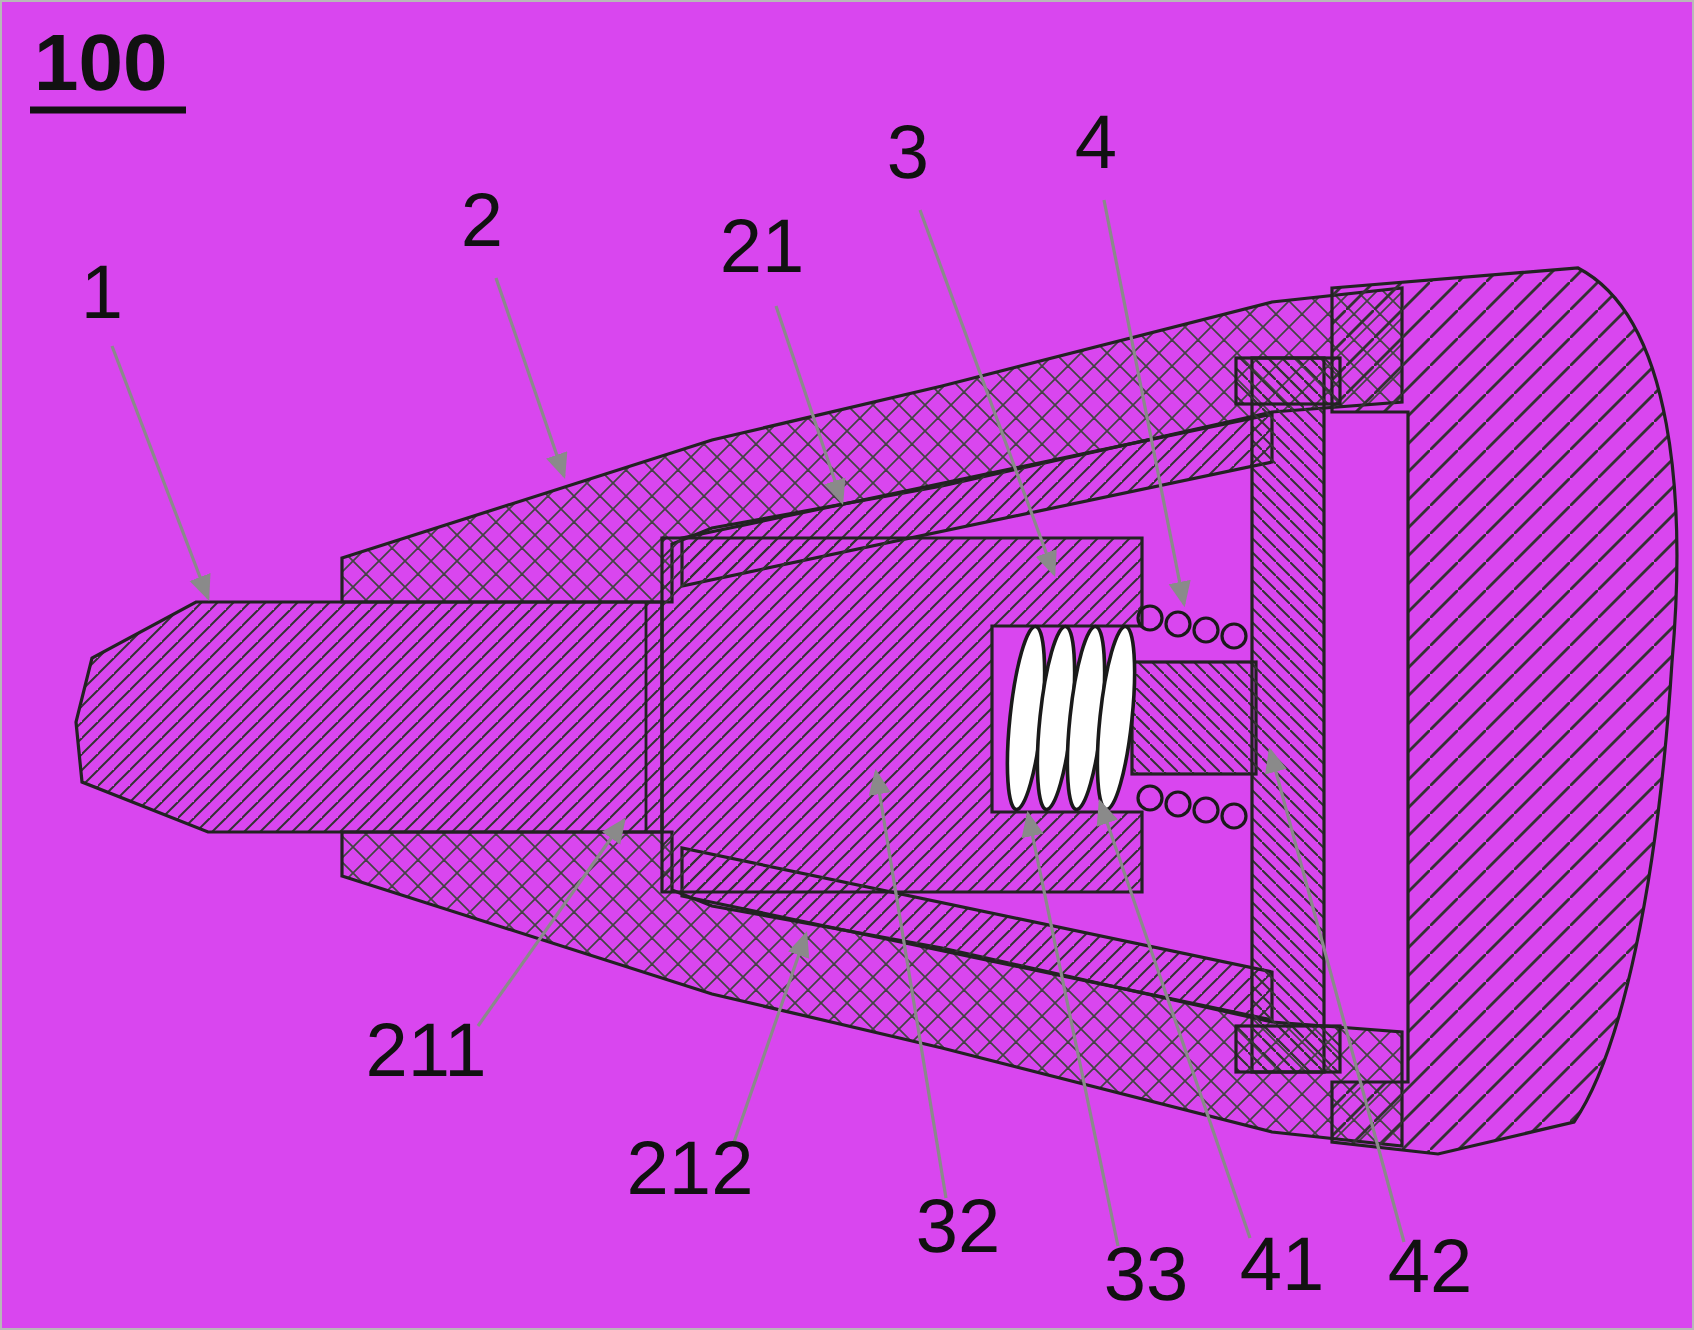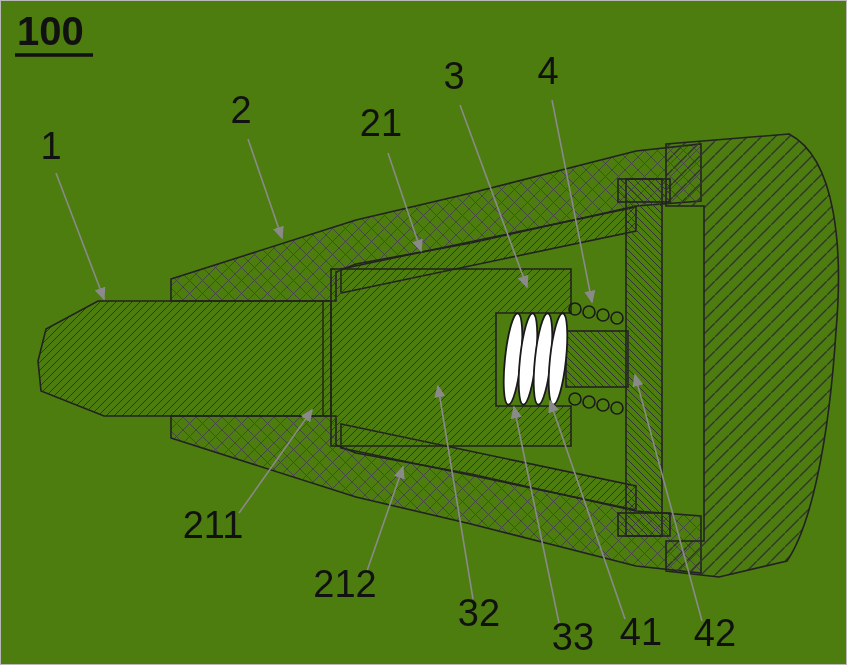--- a/index.html
+++ b/index.html
@@ -1,19 +1,19 @@
 <!DOCTYPE html>
 <html><head>
 <meta charset="utf-8">
 <style>
   html,body{margin:0;padding:0;background:#ffffff;}
   .page{
     position:relative;
     width:847px;height:665px;
-    background:#4d7c0f;
+    background:#d946ef;
     border:1px solid #b8b8b8;
     box-sizing:border-box;
     font-family:"Liberation Sans", sans-serif;
     overflow:hidden;
   }
   svg{display:block;}
   text{fill:#111111;}
   .fig-num{font-size:40px;font-weight:bold;}
   .ref-label{font-size:38px;font-weight:400;}
   .part{stroke:#222222;stroke-width:1.6;}

